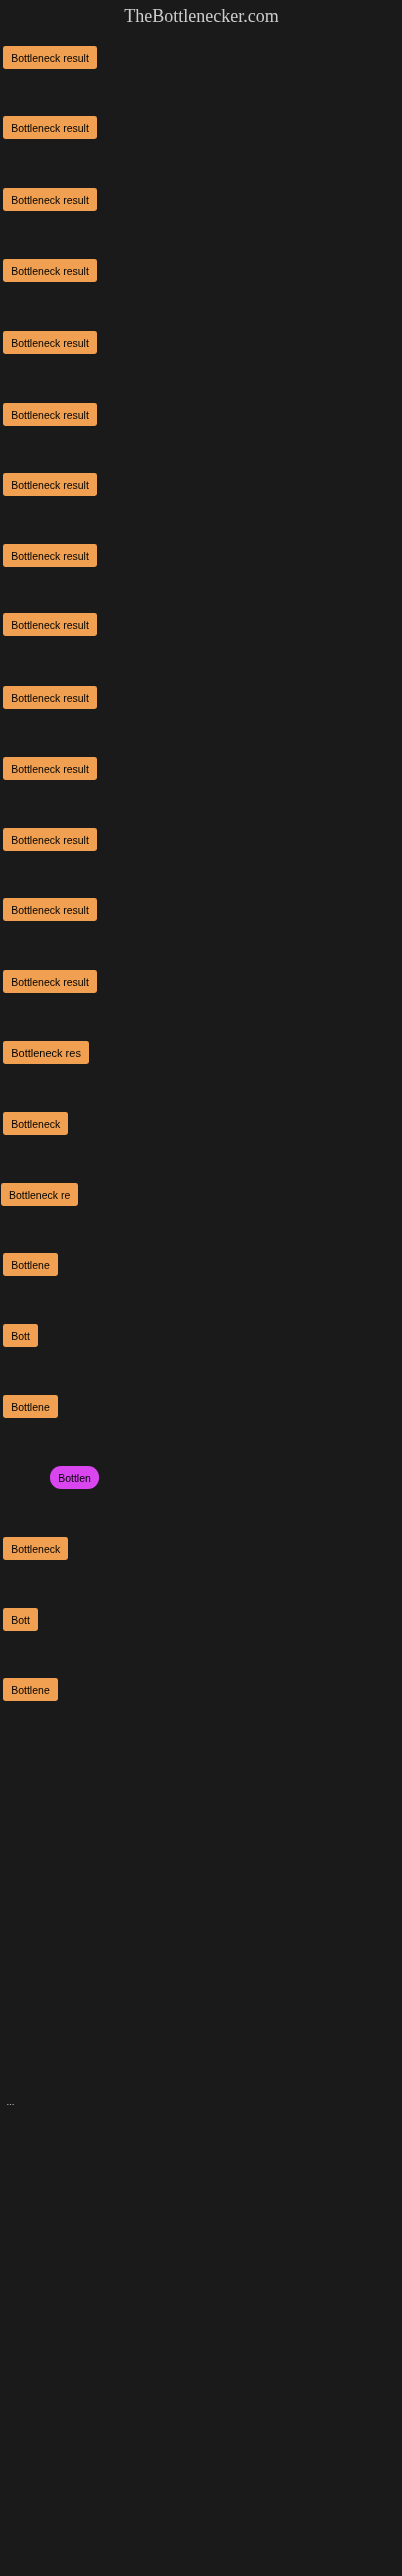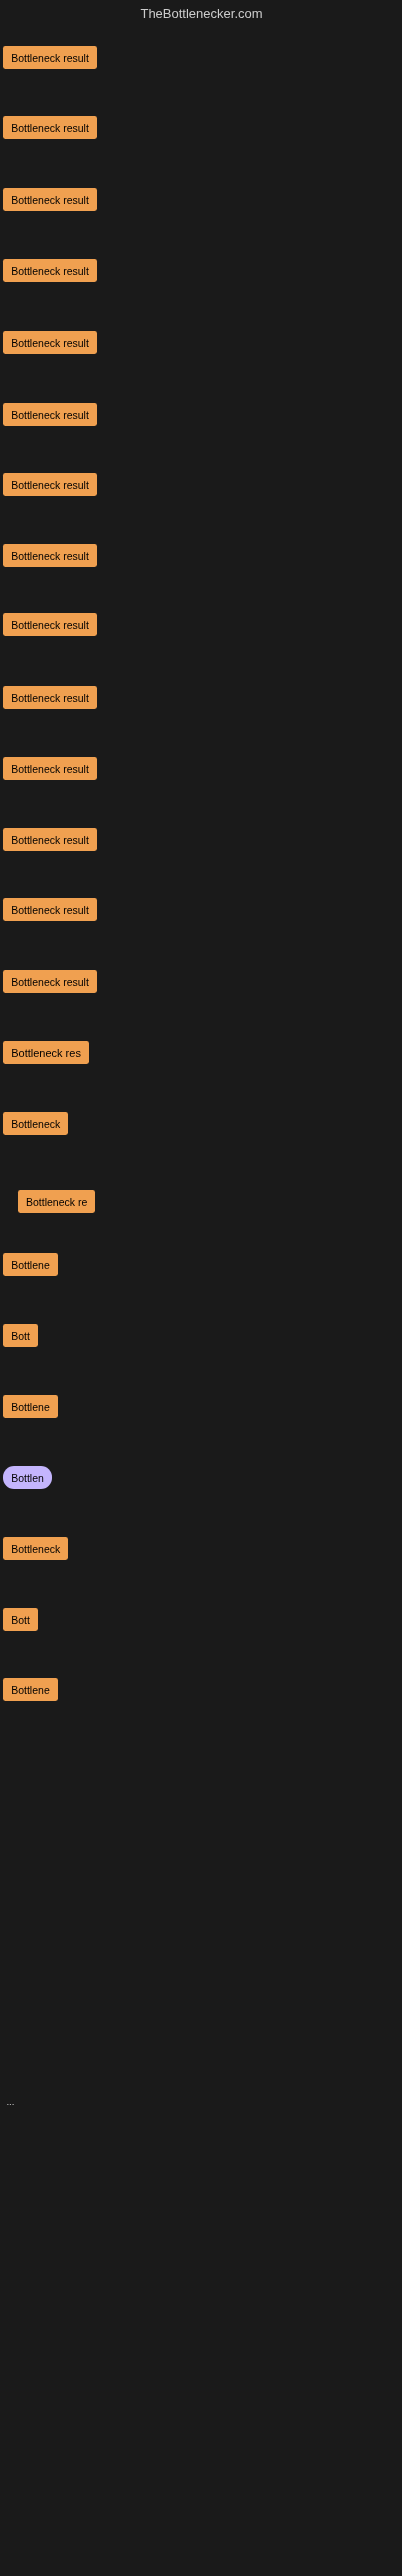--- a/index.html
+++ b/index.html
@@ -12,23 +12,24 @@
       width: 403px;
       min-height: 2576px;
       background-color: #1a1a1a;
       font-family: Arial, sans-serif;
       position: relative;
     }
 
     .site-title {
       text-align: center;
       color: #cccccc;
-      font-size: 13px;
+      font-size: 18px;
       padding: 6.4px 0 9.7px 0;
       background-color: #1a1a1a;
+      font-family: Liberation Serif, serif;
     }
 
     .ellipsis-text {
       color: #cccccc;
       font-size: 9.7px;
       padding: 6.4px 3.2px;
     }
   </style>
 </head>
 <body>
@@ -48,25 +49,25 @@
       <div style="position: absolute; top: 473px; left: 3.2px;"><div style="display: inline-block; background-color: rgb(240, 160, 80); color: rgb(0, 0, 0); font-size: 10.5px; padding: 5.6px 8px; border-radius: 2.4px; max-width: 109px; overflow: hidden; white-space: nowrap; cursor: pointer;">Bottleneck result</div></div>
       <div style="position: absolute; top: 544px; left: 3.2px;"><div style="display: inline-block; background-color: rgb(240, 160, 80); color: rgb(0, 0, 0); font-size: 10.5px; padding: 5.6px 8px; border-radius: 2.4px; max-width: 109px; overflow: hidden; white-space: nowrap; cursor: pointer;">Bottleneck result</div></div>
       <div style="position: absolute; top: 613px; left: 3.2px;"><div style="display: inline-block; background-color: rgb(240, 160, 80); color: rgb(0, 0, 0); font-size: 10.5px; padding: 5.6px 8px; border-radius: 2.4px; max-width: 109px; overflow: hidden; white-space: nowrap; cursor: pointer;">Bottleneck result</div></div>
       <div style="position: absolute; top: 686px; left: 3.2px;"><div style="display: inline-block; background-color: rgb(240, 160, 80); color: rgb(0, 0, 0); font-size: 10.5px; padding: 5.6px 8px; border-radius: 2.4px; max-width: 109px; overflow: hidden; white-space: nowrap; cursor: pointer;">Bottleneck result</div></div>
       <div style="position: absolute; top: 757px; left: 3.2px;"><div style="display: inline-block; background-color: rgb(240, 160, 80); color: rgb(0, 0, 0); font-size: 10.5px; padding: 5.6px 8px; border-radius: 2.4px; max-width: 109px; overflow: hidden; white-space: nowrap; cursor: pointer;">Bottleneck result</div></div>
       <div style="position: absolute; top: 828px; left: 3.2px;"><div style="display: inline-block; background-color: rgb(240, 160, 80); color: rgb(0, 0, 0); font-size: 10.5px; padding: 5.6px 8px; border-radius: 2.4px; max-width: 109px; overflow: hidden; white-space: nowrap; cursor: pointer;">Bottleneck result</div></div>
       <div style="position: absolute; top: 898px; left: 3.2px;"><div style="display: inline-block; background-color: rgb(240, 160, 80); color: rgb(0, 0, 0); font-size: 10.5px; padding: 5.6px 8px; border-radius: 2.4px; max-width: 109px; overflow: hidden; white-space: nowrap; cursor: pointer;">Bottleneck result</div></div>
       <div style="position: absolute; top: 970px; left: 3.2px;"><div style="display: inline-block; background-color: rgb(240, 160, 80); color: rgb(0, 0, 0); font-size: 10.5px; padding: 5.6px 8px; border-radius: 2.4px; max-width: 105px; overflow: hidden; white-space: nowrap; cursor: pointer;">Bottleneck result</div></div>
       <div style="position: absolute; top: 1041px; left: 3.2px;"><div style="display: inline-block; background-color: rgb(240, 160, 80); color: rgb(0, 0, 0); font-size: 11px; padding: 5.6px 8px; border-radius: 2.4px; max-width: 93px; overflow: hidden; white-space: nowrap; cursor: pointer;">Bottleneck res</div></div>
       <div style="position: absolute; top: 1112px; left: 3.2px;"><div style="display: inline-block; background-color: rgb(240, 160, 80); color: rgb(0, 0, 0); font-size: 10.5px; padding: 5.6px 8px; border-radius: 2.4px; max-width: 68px; overflow: hidden; white-space: nowrap; cursor: pointer;">Bottleneck</div></div>
-      <div style="position: absolute; top: 1183px; left: 18px; margin-top: 7px;"><div style="display: inline-block; background-color: rgb(240, 160, 80); color: rgb(0, 0, 0); font-size: 10.5px; padding: 5.6px 8px; border-radius: 2.4px; max-width: 85px; overflow: hidden; white-space: nowrap; cursor: pointer;">Bottleneck re</div></div>
+      <div style="position: absolute; top: 1183px; left: 1px;"><div style="display: inline-block; background-color: rgb(240, 160, 80); color: rgb(0, 0, 0); font-size: 10.5px; padding: 5.6px 8px; border-radius: 2.4px; max-width: 85px; overflow: hidden; white-space: nowrap; cursor: pointer;">Bottleneck re</div></div>
       <div style="position: absolute; top: 1253px; left: 3.2px;"><div style="display: inline-block; background-color: rgb(240, 160, 80); color: rgb(0, 0, 0); font-size: 10.5px; padding: 5.6px 8px; border-radius: 2.4px; max-width: 58px; overflow: hidden; white-space: nowrap; cursor: pointer;">Bottlene</div></div>
       <div style="position: absolute; top: 1324px; left: 3.2px;"><div style="display: inline-block; background-color: rgb(240, 160, 80); color: rgb(0, 0, 0); font-size: 10.5px; padding: 5.6px 8px; border-radius: 2.4px; max-width: 36px; overflow: hidden; white-space: nowrap; cursor: pointer;">Bott</div></div>
       <div style="position: absolute; top: 1395px; left: 3.2px;"><div style="display: inline-block; background-color: rgb(240, 160, 80); color: rgb(0, 0, 0); font-size: 10.5px; padding: 5.6px 8px; border-radius: 2.4px; max-width: 58px; overflow: hidden; white-space: nowrap; cursor: pointer;">Bottlene</div></div>
-      <div style="position: absolute; top: 1466px; left: 3.2px;"><div style="display: inline-block; background-color: #c4b5fd; color: rgb(0, 0, 0); font-size: 10.5px; padding: 5.6px 8px; border-radius: 11px; max-width: 52px; overflow: hidden; white-space: nowrap; cursor: pointer;">Bottlen</div></div>
+      <div style="position: absolute; top: 1466px; left: 3.2px;"><div style="display: inline-block; background-color: #d946ef; color: rgb(0, 0, 0); font-size: 10.5px; padding: 5.6px 8px; border-radius: 11px; max-width: 52px; overflow: hidden; white-space: nowrap; cursor: pointer; margin-left: 47px;">Bottlen</div></div>
       <div style="position: absolute; top: 1537px; left: 3.2px;"><div style="display: inline-block; background-color: rgb(240, 160, 80); color: rgb(0, 0, 0); font-size: 10.5px; padding: 5.6px 8px; border-radius: 2.4px; max-width: 68px; overflow: hidden; white-space: nowrap; cursor: pointer;">Bottleneck</div></div>
       <div style="position: absolute; top: 1608px; left: 3.2px;"><div style="display: inline-block; background-color: rgb(240, 160, 80); color: rgb(0, 0, 0); font-size: 10.5px; padding: 5.6px 8px; border-radius: 2.4px; max-width: 36px; overflow: hidden; white-space: nowrap; cursor: pointer;">Bott</div></div>
       <div style="position: absolute; top: 1678px; left: 3.2px;"><div style="display: inline-block; background-color: rgb(240, 160, 80); color: rgb(0, 0, 0); font-size: 10.5px; padding: 5.6px 8px; border-radius: 2.4px; max-width: 58px; overflow: hidden; white-space: nowrap; cursor: pointer;">Bottlene</div></div>
     </div>
 
   <div style="position: absolute; top: 2093px; left: 3.2px;">
     <span class="ellipsis-text">...</span>
   </div>
 
 </div>

